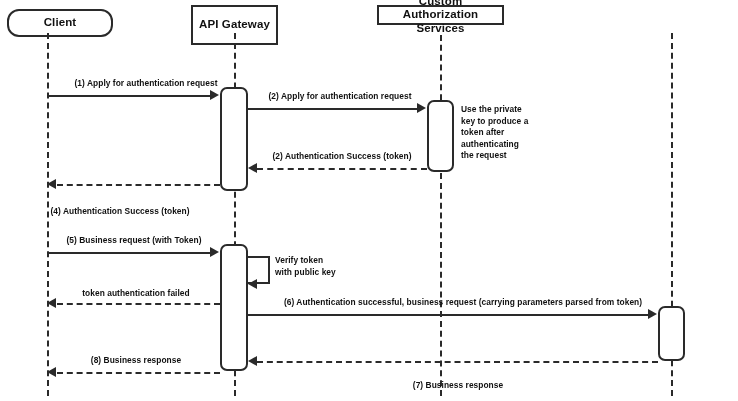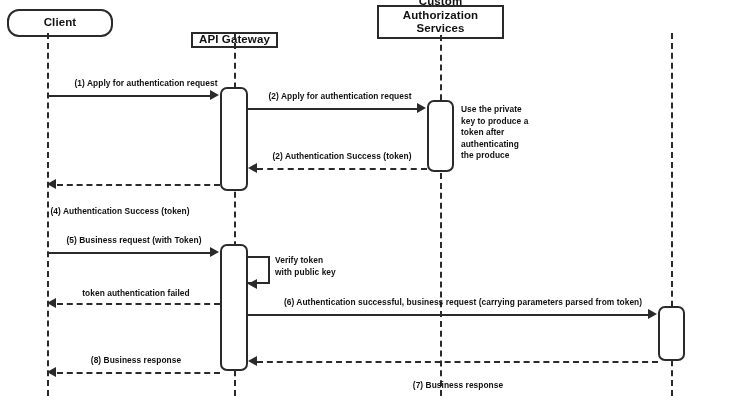--- a/index.html
+++ b/index.html
@@ -122,25 +122,25 @@
 </style>
 </head>
 <body>
 
 <div id="canvas">
 
   <div class="actor-box" style="left:7px; top:9px; width:106px; height:28px;border-radius:12px;">
     <span>Client</span>
   </div>
 
-  <div class="actor-box" style="left:191px; top:5px; width:87px; height:16px;margin-top:27px;">
+  <div class="actor-box" style="left:191px; top:5px; width:87px; height:40px;">
     <span>API Gateway</span>
   </div>
 
-  <div class="actor-box" style="left:377px; top:5px; width:127px; height:34px;align-items:flex-end;">
+  <div class="actor-box" style="left:377px; top:5px; width:127px; height:20px;">
     <span>Custom Authorization Services</span>
   </div>
 
 
   <div class="lifeline" style="left:47px; top:33px; height:363px;"></div>
   <div class="lifeline" style="left:234px; top:33px; height:363px;"></div>
   <div class="lifeline" style="left:440px; top:35px; height:361px;"></div>
   <div class="lifeline" style="left:671px; top:33px; height:363px;"></div>
 
   <div class="activation" style="left:220px; top:87px; width:28px; height:104px;"></div>
@@ -157,21 +157,21 @@
 
   <div class="msg solid" style="left:248px; top:108px; width:170px;"></div>
   <div class="arrow right" style="left:417px; top:103px;"></div>
   <div class="msg-label center" style="left:340px; top:91px;">(2) Apply for authentication request</div>
 
   <div class="note" style="left:461px; top:104px; width:72px;">
     <div>Use the private</div>
     <div>key to produce a</div>
     <div>token after</div>
     <div>authenticating</div>
-    <div>the produce</div>
+    <div>the request</div>
   </div>
 
   <div class="msg dashed" style="left:257px; top:168px; width:170px;"></div>
   <div class="arrow open-left" style="left:248px; top:163px;"></div>
   <div class="msg-label center" style="left:342px; top:151px;">(2) Authentication Success (token)</div>
 
   <div class="msg dashed" style="left:57px; top:184px; width:163px;"></div>
   <div class="arrow open-left" style="left:47px; top:179px;"></div>
   <div class="msg-label center" style="left:120px; top:167px;margin-top:39px;">(4) Authentication Success (token)</div>
 

